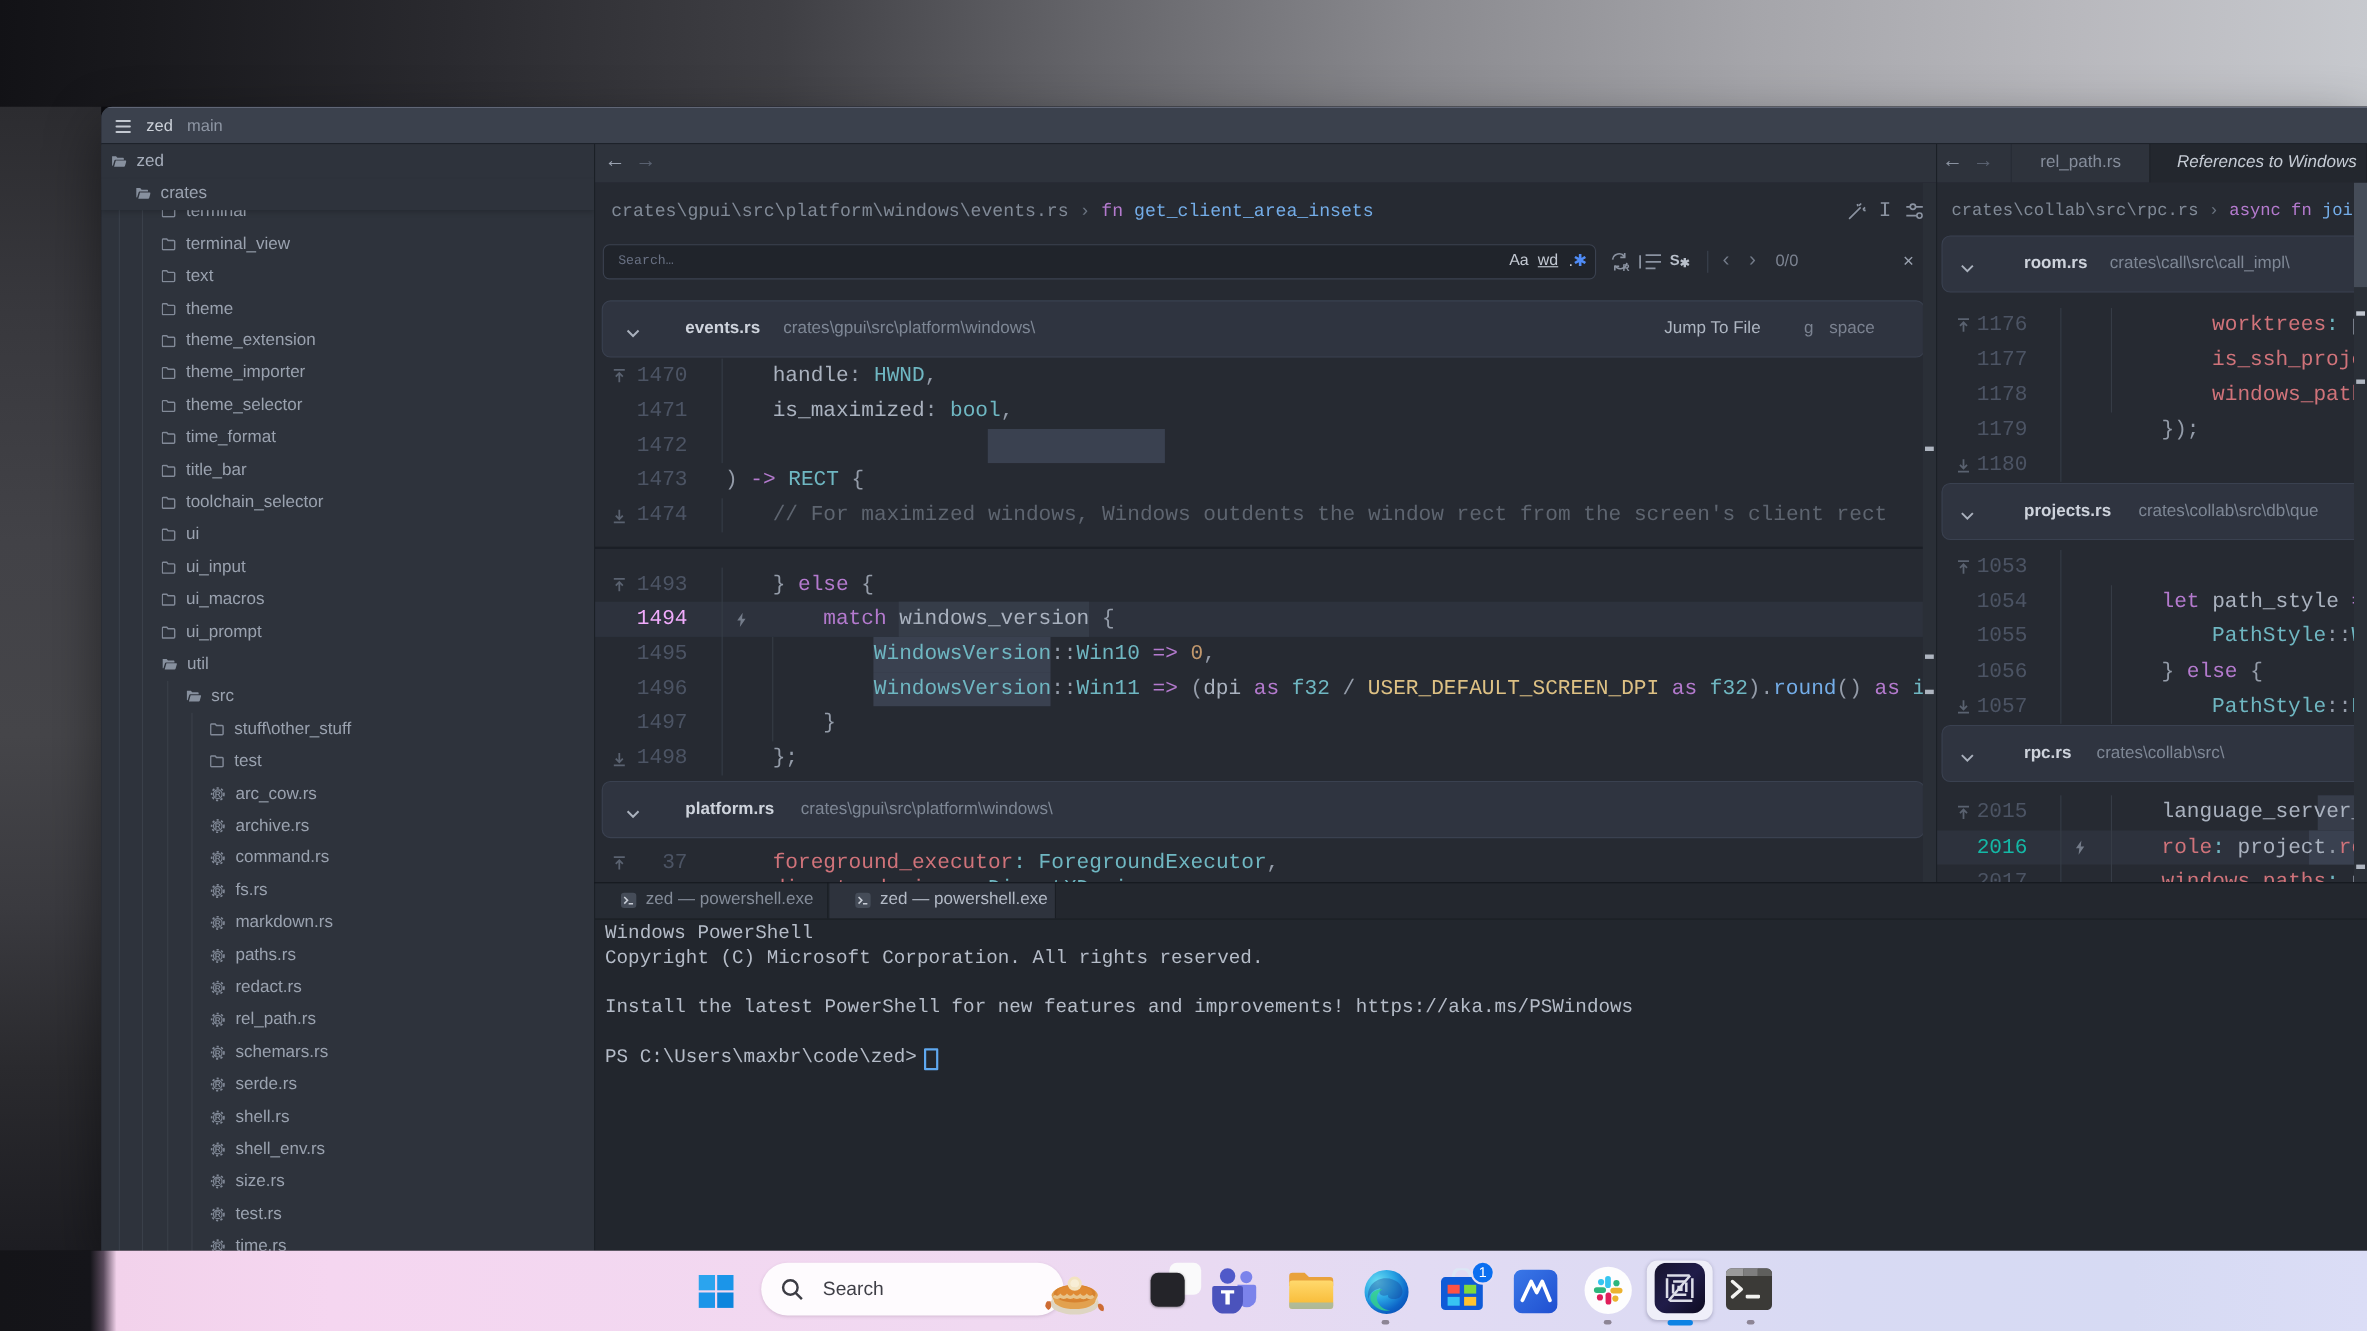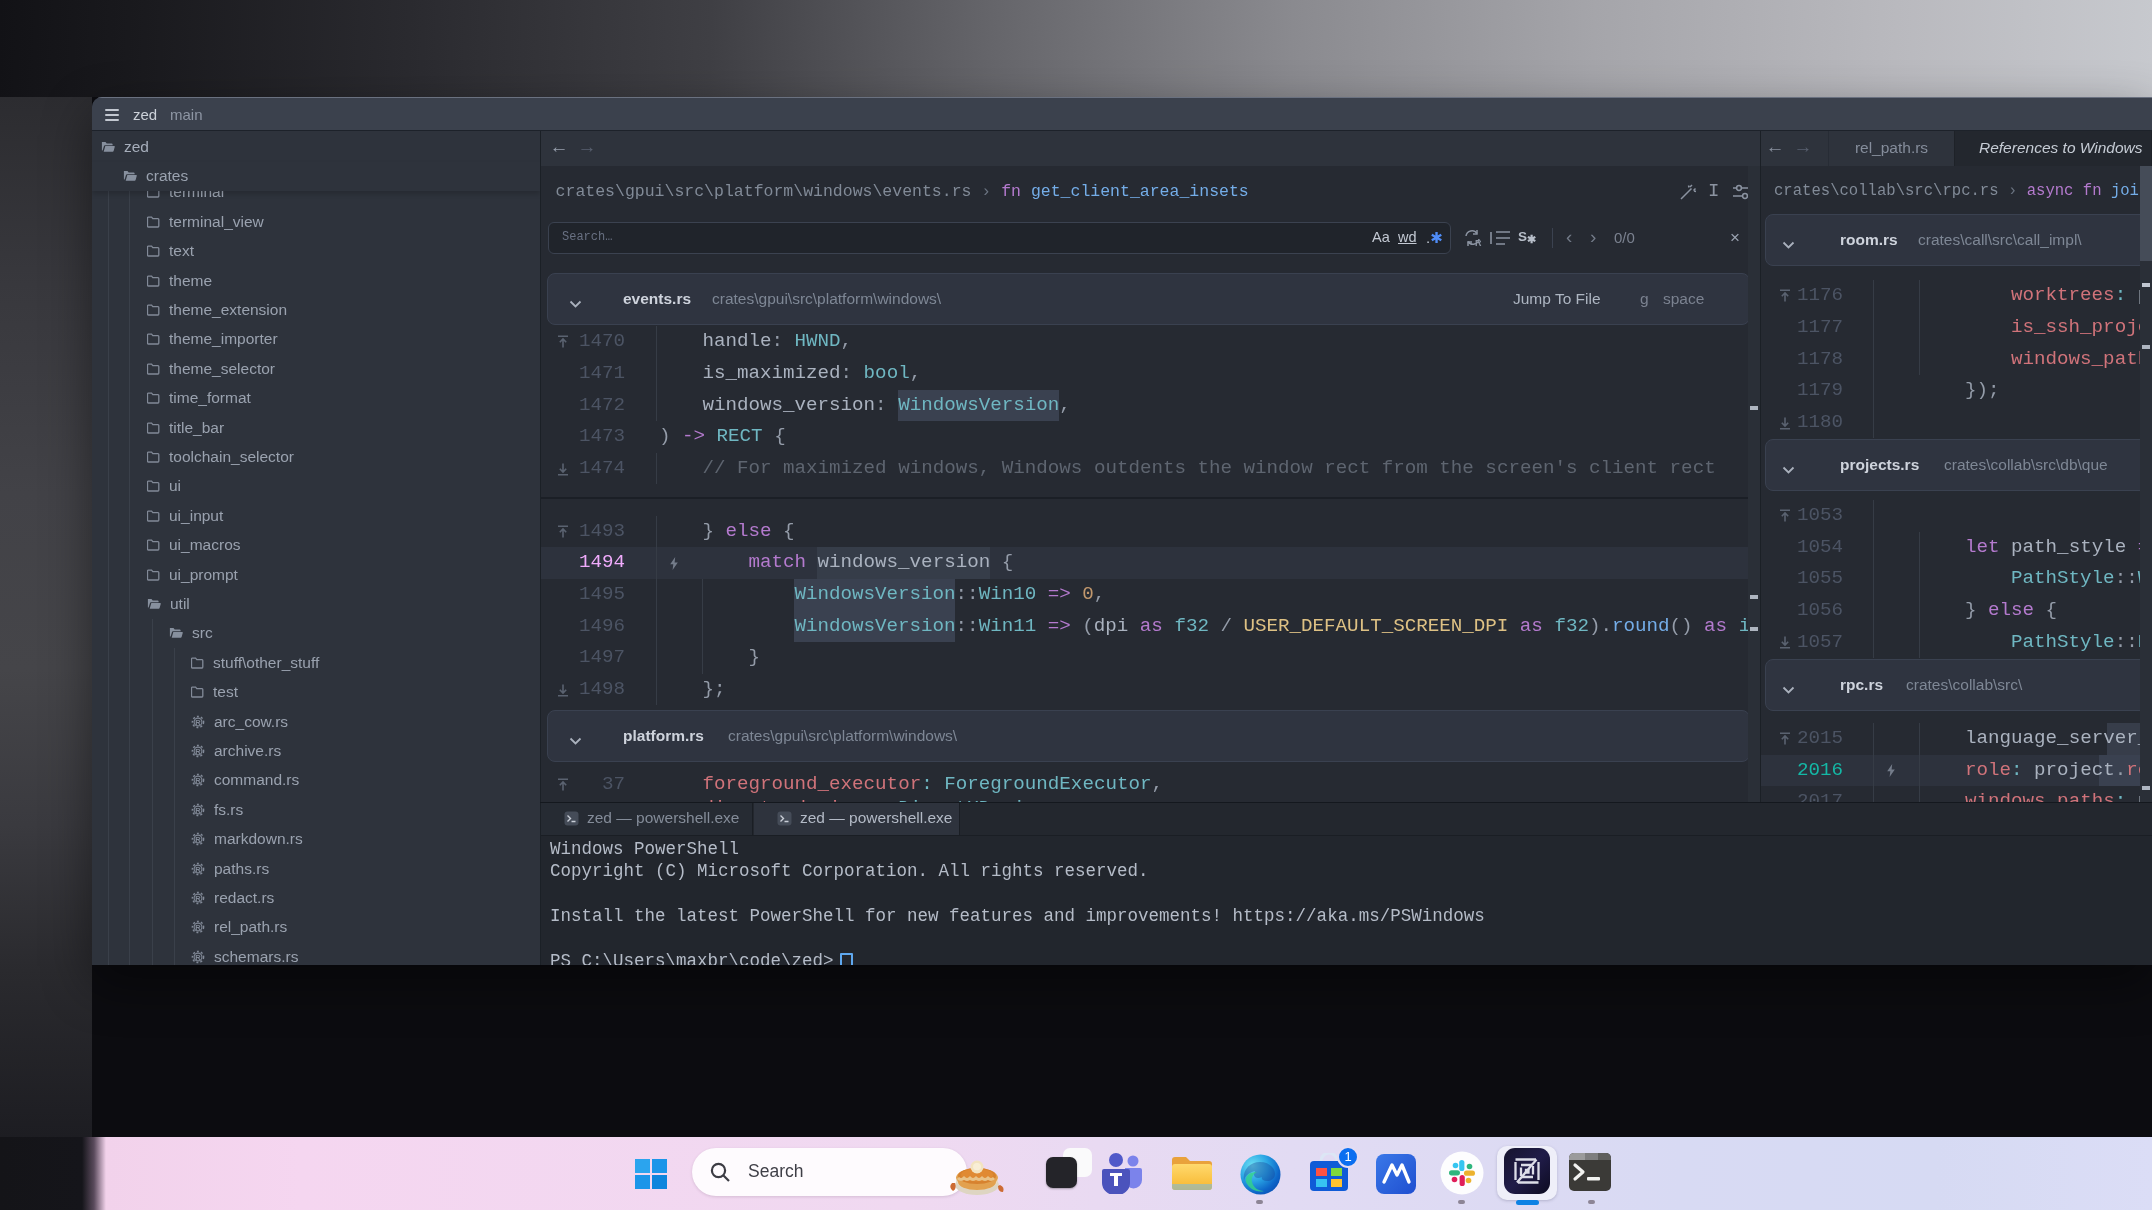--- a/index.html
+++ b/index.html
@@ -1,20 +1,20 @@
 <!DOCTYPE html>
 <html><head>
 <meta charset="utf-8">
 <style>
 *{margin:0;padding:0;box-sizing:border-box}
 html,body{width:2152px;height:1210px;overflow:hidden;background:#0c0c10;font-family:"Liberation Sans",sans-serif}
 .a{position:absolute}
 #bgtop{position:absolute;left:0;top:0;width:2152px;height:97px;background:linear-gradient(92deg,#121216 0%,#19191d 6%,#2a2a2f 19%,#3f3f44 33%,#65656a 46%,#8a8a8f 60%,#a5a5aa 74%,#b9b9be 88%,#c7c9ce 100%)}
 #bgleft{position:absolute;left:0;top:97px;width:92px;height:1040px;background:linear-gradient(180deg,#2c2c30 0%,#38383d 18%,#424247 38%,#454549 55%,#3a3a3f 70%,#2a2a2e 84%,#1d1d22 100%)}
-#win{position:absolute;left:92px;top:97px;width:2060px;height:868px;background:#262a32;border-radius:10px 0 0 0;overflow:hidden;box-shadow:0 18px 50px rgba(0,0,0,.45)}
+#win{position:absolute;left:92px;top:97px;width:2060px;height:1040px;background:#262a32;border-radius:10px 0 0 0;overflow:hidden;box-shadow:0 18px 50px rgba(0,0,0,.45)}
 #title{position:absolute;left:0;top:0;width:2060px;height:33px;background:#3b414d;border-top:1px solid #6a7180}
 .hbar{position:absolute;left:13px;width:14px;height:1.8px;background:#c3c8d1;border-radius:1px}
 #panel{position:absolute;left:0;top:33px;width:448px;height:1007px;background:#2e333c}
 .row{position:absolute;display:flex;align-items:center;gap:9px;height:29.4px;color:#9aa2af;font-size:15.5px;white-space:nowrap}
 .guide{position:absolute;width:1px;background:#3a404a}
 #tabbarC{position:absolute;left:448px;top:33px;width:1220px;height:36px;background:#2e333c}
 #tabbarR{position:absolute;left:1668px;top:33px;width:392px;height:36px;background:#2e333c}
 .tabactive{position:absolute;top:33px;height:36px;background:#23272e;border-left:1px solid #1e2228;border-right:1px solid #1e2228;color:#c6ccd5;font-size:15.5px;line-height:35px;text-align:center}
 .navarr{position:absolute;top:33px;height:36px;line-height:34px;font-size:19px;color:#8a92a0}
 .crumb{position:absolute;top:69px;height:46px;line-height:51px;font-family:"Liberation Mono",monospace;font-size:18px;white-space:pre;color:#818a97}
@@ -374,21 +374,20 @@
 <div class="gn" style="left:15px;top:286.8px;color:#4c5464">1474</div>
 <div class="gn" style="left:15px;top:349.7px;color:#4c5464">1493</div>
 <div class="gn" style="left:15px;top:381.4px;color:#f0abfc">1494</div>
 <div class="gn" style="left:15px;top:413px;color:#4c5464">1495</div>
 <div class="gn" style="left:15px;top:444.6px;color:#4c5464">1496</div>
 <div class="gn" style="left:15px;top:476.2px;color:#4c5464">1497</div>
 <div class="gn" style="left:15px;top:507.9px;color:#4c5464">1498</div>
 <div class="gn" style="left:15px;top:603.2px;color:#4c5464">37</div>
 <div class="cl" style="left:162.4px;top:160.2px">handle<span class="di">:</span> <span class="ty">HWND</span><span class="di">,</span></div>
 <div class="cl" style="left:162.4px;top:191.8px">is_maximized<span class="di">:</span> <span class="ty">bool</span><span class="di">,</span></div>
-<div class="cl" style="left:162.4px;top:223.5px">windows_version<span class="di">:</span> <span class="ty">WindowsVersion</span><span class="di">,</span></div>
 <div class="cl" style="left:119.0px;top:255.1px"><span class="di">)</span> <span class="pu">-&gt;</span> <span class="ty">RECT</span> <span class="di">{</span></div>
 <div class="cl" style="left:162.4px;top:286.8px"><span class="cm">// For maximized windows, Windows outdents the window rect from the screen's client rect</span></div>
 <div class="cl" style="left:162.4px;top:349.7px"><span class="di">}</span> <span class="pu">else</span> <span class="di">{</span></div>
 <div class="cl" style="left:208.4px;top:381.4px"><span class="pu">match</span> windows_version <span class="di">{</span></div>
 <div class="cl" style="left:254.4px;top:413px"><span class="ty">WindowsVersion</span><span class="di">::</span><span class="ty">Win10</span> <span class="pu">=&gt;</span> <span class="or">0</span><span class="di">,</span></div>
 <div class="cl" style="left:254.4px;top:444.6px"><span class="ty">WindowsVersion</span><span class="di">::</span><span class="ty">Win11</span> <span class="pu">=&gt;</span> <span class="di">(</span>dpi <span class="pu">as</span> <span class="ty">f32</span> <span class="di">/</span> <span class="yl">USER_DEFAULT_SCREEN_DPI</span> <span class="pu">as</span> <span class="ty">f32</span><span class="di">).</span><span class="fb">round</span><span class="di">()</span> <span class="pu">as</span> <span class="ty">i32</span></div>
 <div class="cl" style="left:208.4px;top:476.2px"><span class="di">}</span></div>
 <div class="cl" style="left:162.4px;top:507.9px"><span class="di">};</span></div>
 <div class="a" style="left:0;top:331px;width:1220px;height:2px;background:#1b1f26"></div>
 <div class="hdr" style="left:7px;top:544.2px;width:1203px">

